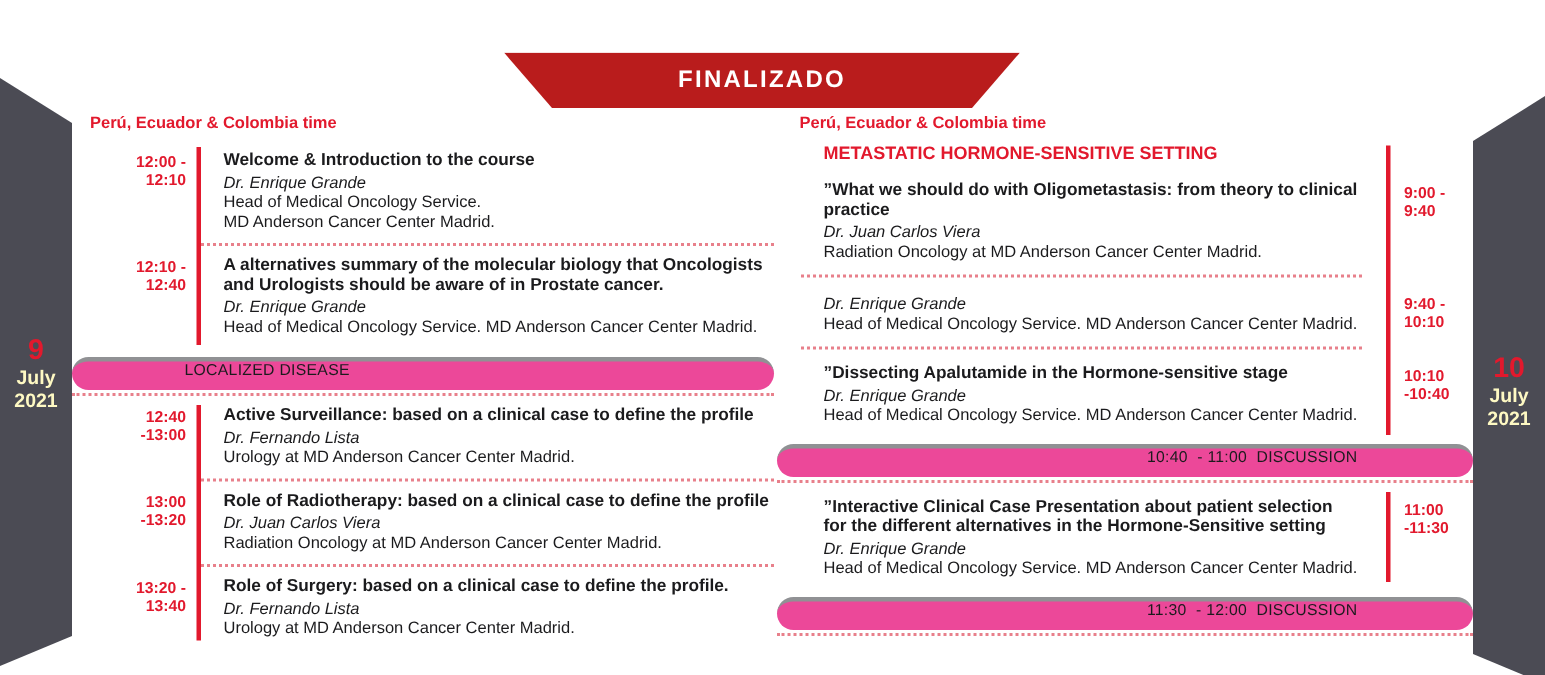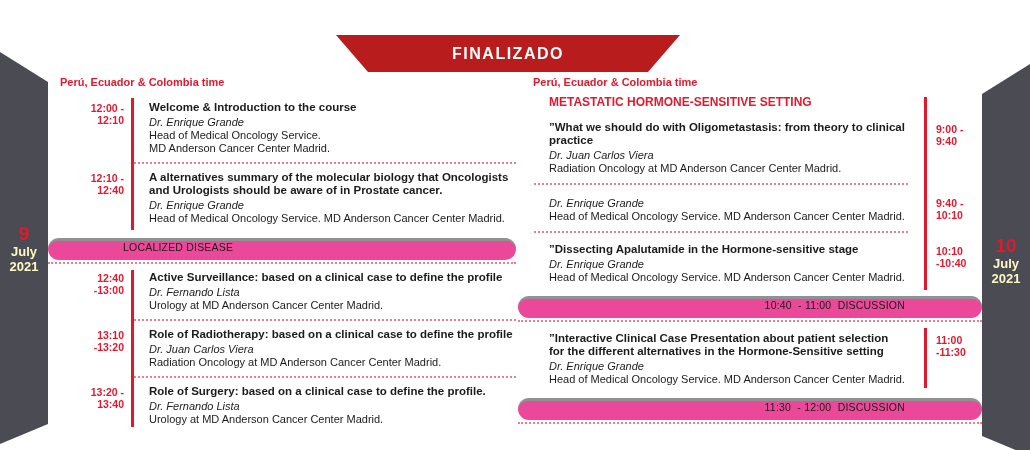--- a/index.html
+++ b/index.html
@@ -125,21 +125,21 @@
         <div class="content">
           <div class="title">Active Surveillance: based on a clinical case to define the profile</div>
           <div class="speaker">Dr. Fernando Lista</div>
           <div class="role">Urology at MD Anderson Cancer Center Madrid.</div>
         </div>
       </div>
 
       <div class="dotted inset-l"></div>
 
       <div class="item">
-        <div class="time">13:10 -13:20</div>
+        <div class="time">13:00 -13:20</div>
         <div class="content">
           <div class="title">Role of Radiotherapy: based on a clinical case to define the profile</div>
           <div class="speaker">Dr. Juan Carlos Viera</div>
           <div class="role">Radiation Oncology at MD Anderson Cancer Center Madrid.</div>
         </div>
       </div>
 
       <div class="dotted inset-l"></div>
 
       <div class="item">

